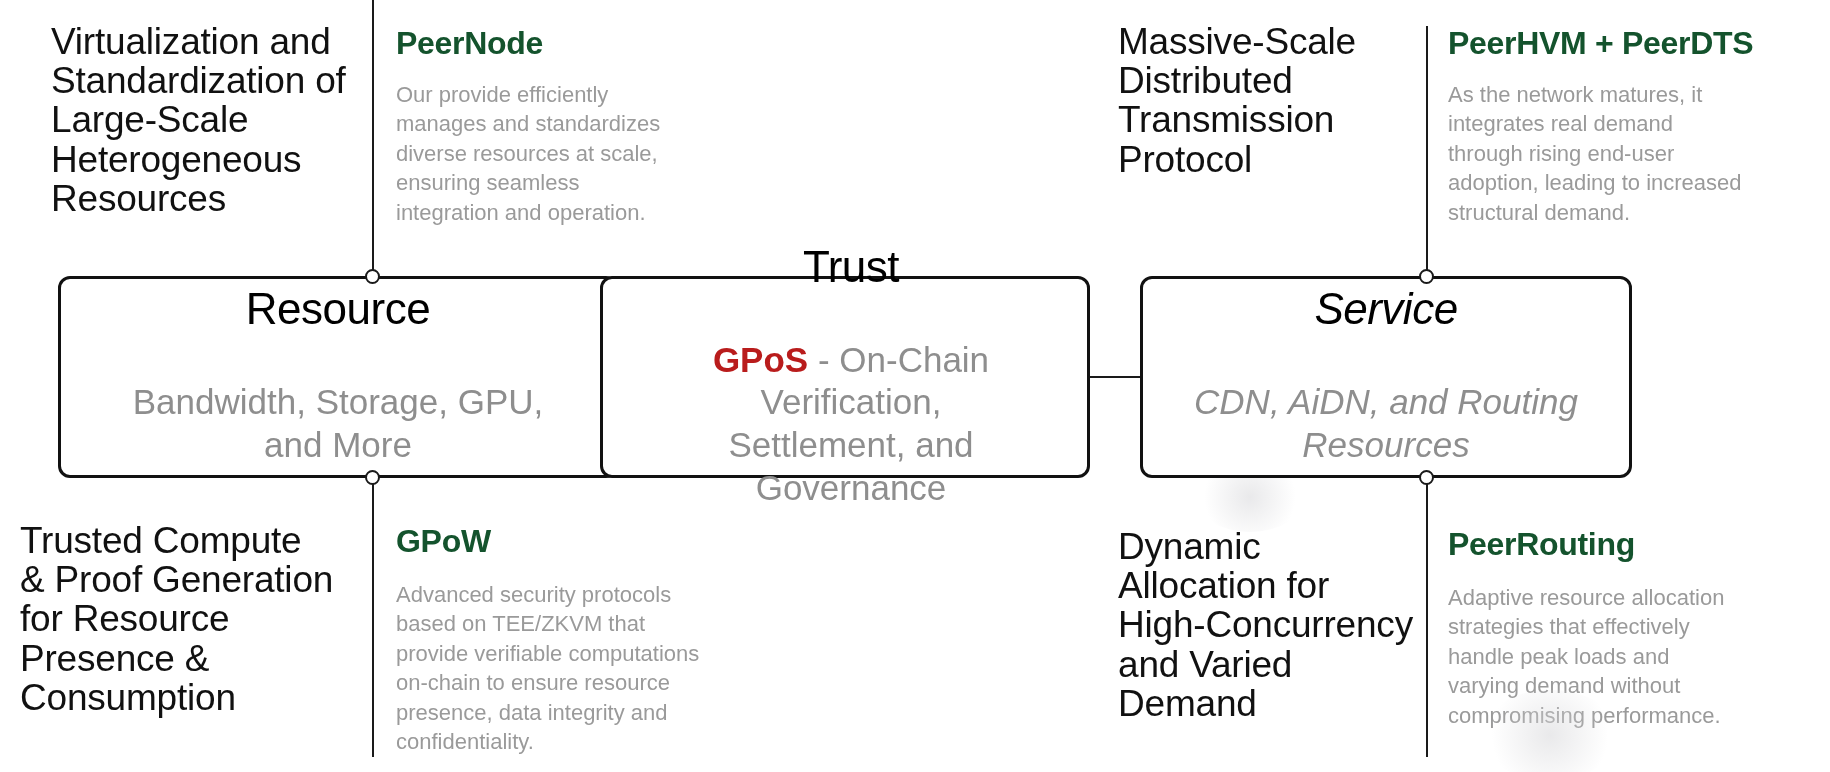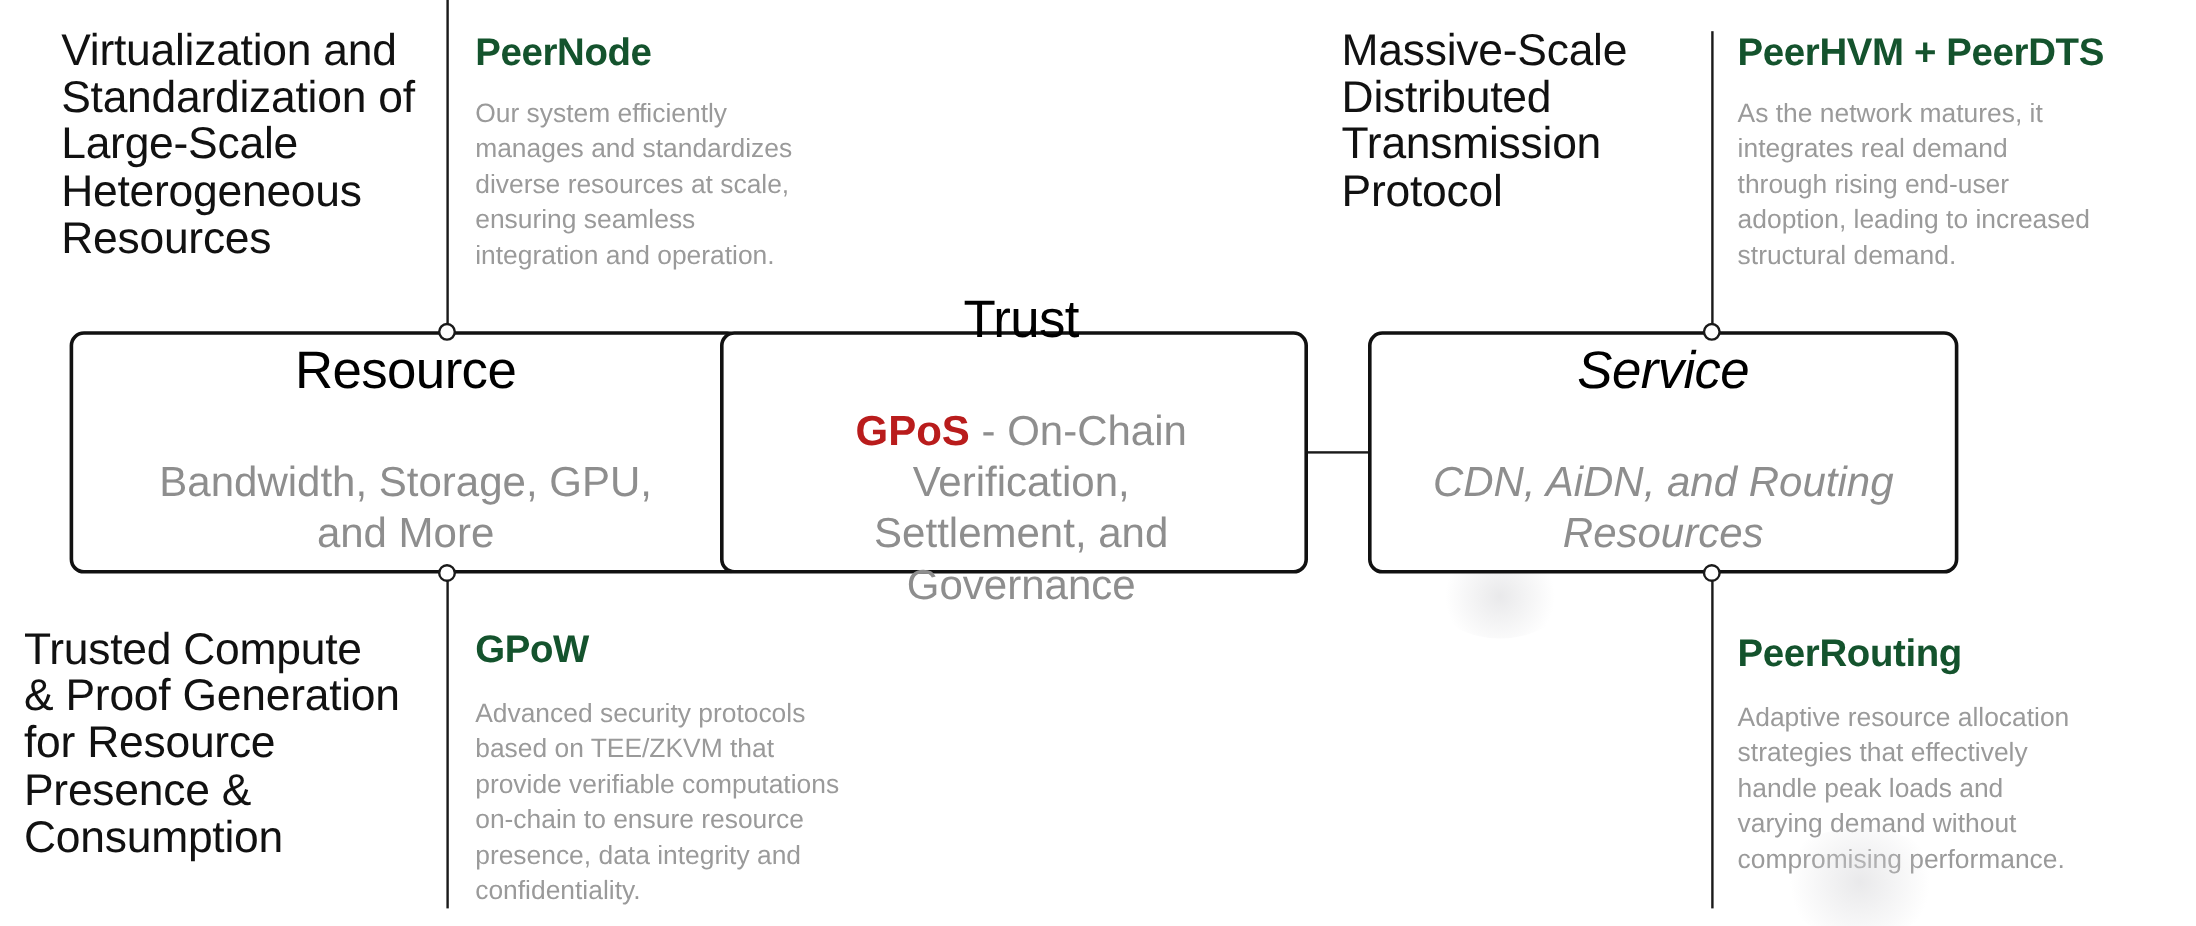--- a/index.html
+++ b/index.html
@@ -128,21 +128,21 @@
 
   <div class="ann-title" style="left:20px; top:22px; width:340px;margin-left:31px;">Virtualization and
 Standardization of
 Large-Scale
 Heterogeneous
 Resources</div>
 
   <div class="divider" style="left:372px; top:0px; height:278px;"></div>
 
   <div class="ann-head" style="left:396px; top:26px; width:300px;">PeerNode</div>
-  <div class="ann-body" style="left:396px; top:80px; width:300px;">Our system efficiently
+  <div class="ann-body" style="left:396px; top:80px; width:300px;">Our provide efficiently
 manages and standardizes
 diverse resources at scale,
 ensuring seamless
 integration and operation.</div>
 
   <div class="ann-title" style="left:1118px; top:22px; width:320px;">Massive-Scale
 Distributed
 Transmission
 Protocol</div>
 
@@ -164,20 +164,25 @@
   <div class="divider" style="left:372px; top:477px; height:280px;"></div>
 
   <div class="ann-head" style="left:396px; top:524px; width:300px;">GPoW</div>
   <div class="ann-body" style="left:396px; top:580px; width:312px;">Advanced security protocols
 based on TEE/ZKVM that
 provide verifiable computations
 on-chain to ensure resource
 presence, data integrity and
 confidentiality.</div>
 
+  <div class="ann-title" style="left:1118px; top:527px; width:330px;">Dynamic
+Allocation for
+High-Concurrency
+and Varied
+Demand</div>
 
   <div class="divider" style="left:1426px; top:477px; height:280px;"></div>
 
   <div class="ann-head" style="left:1448px; top:527px; width:330px;">PeerRouting</div>
   <div class="ann-body" style="left:1448px; top:583px; width:330px;">Adaptive resource allocation
 strategies that effectively
 handle peak loads and
 varying demand without
 compromising performance.</div>
 

